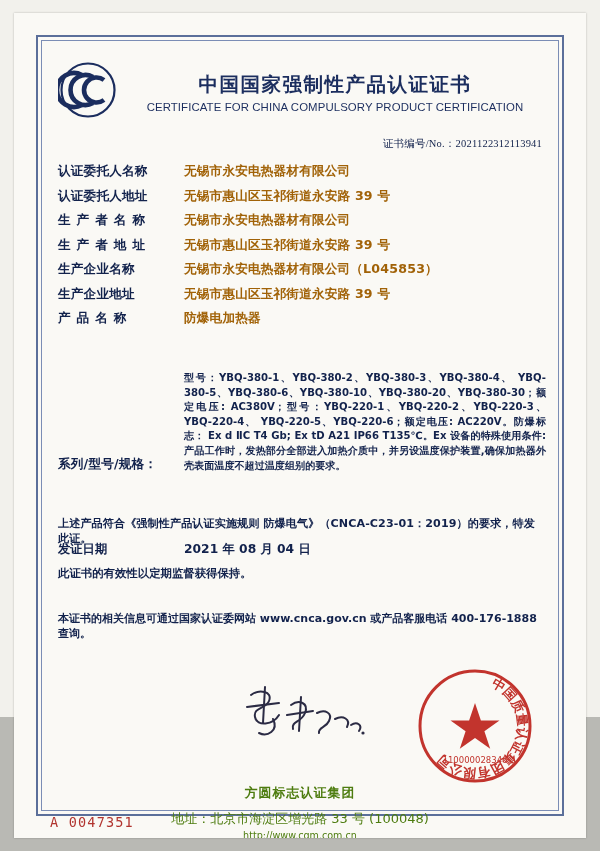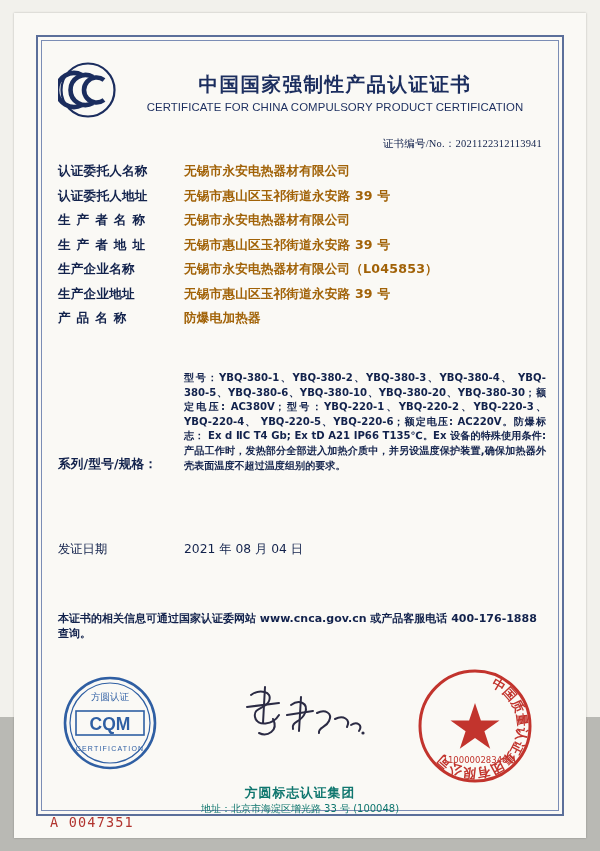--- a/index.html
+++ b/index.html
@@ -150,21 +150,21 @@
     color: #12224c;
     letter-spacing: 0.1px;
   }
   .dates {
     position: absolute;
     left: 44px;
     right: 40px;
     top: 528px;
     display: flex;
     font-size: 12.3px;
-    font-weight: normal;
+    font-weight: bold;
     color: #12224c;
   }
   .dates .issue { width: 270px; display: flex; }
   .dates .issue .lab { width: 118px; flex: 0 0 118px; display: flex; justify-content: space-between;}
   .dates .issue .val { padding-left: 8px; }
   .dates .valid { display: flex; }
   .dates .valid .lab { white-space: nowrap; }
   .dates .valid .val { padding-left: 14px; }
   .subnote {
     position: absolute;
@@ -207,30 +207,30 @@
     width: 118px;
     height: 118px;
   }
   
   .footer {
     position: absolute;
     left: 0;
     right: 0;
     top: 772px;
     text-align: center;
-    color: #0f766e;
+    color: #4d7c0f;
   }
   .footer .org {
     font-size: 12.8px;
     font-weight: bold;
     letter-spacing: 1px;
   }
   .footer .addr {
-    margin-top: 0;
-    font-size: 10px;
+    margin-top: 8px;
+    font-size: 13px;
   }
   .footer .site {
     margin-top: 2px;
     font-size: 9.6px;
   }
   .serial {
     position: absolute;
     left: 36px;
     bottom: 8px;
     font-size: 13.5px;
@@ -310,42 +310,34 @@
             <span>产品名称</span>
           </div>
         <div class="value">防爆电加热器</div>
       </div>
       <div class="row models">
         <div class="label"><span>系列/型号/规格：</span></div>
         <div class="model-block">型号：YBQ-380-1、YBQ-380-2、YBQ-380-3、YBQ-380-4、 YBQ-380-5、YBQ-380-6、YBQ-380-10、YBQ-380-20、YBQ-380-30；额定电压: AC380V；型号：YBQ-220-1、YBQ-220-2、YBQ-220-3、 YBQ-220-4、 YBQ-220-5、YBQ-220-6；额定电压: AC220V。防爆标志： Ex d ⅡC T4 Gb; Ex tD A21 IP66 T135℃。Ex 设备的特殊使用条件:产品工作时，发热部分全部进入加热介质中，并另设温度保护装置,确保加热器外壳表面温度不超过温度组别的要求。</div>
       </div>
     </div>
 
+    <div class="note">上述产品符合《强制性产品认证实施规则 防爆电气》（CNCA-C23-01：2019）的要求，特发此证。</div>
 
     <div class="dates">
       <div class="issue">
         <div class="lab">
             <span>发证日期</span>
           </div>
         <div class="val">2021 年 08 月 04 日</div>
       </div>
     </div>
 
+    <div class="subnote">此证书的有效性以定期监督获得保持。</div>
     <div class="webnote">本证书的相关信息可通过国家认证委网站 www.cnca.gov.cn 或产品客服电话 400-176-1888 查询。</div>
 
-    <div class="cqm-seal">
-      <svg width="96" height="96" viewBox="0 0 96 96">
-        <circle cx="48" cy="48" r="45" fill="none" stroke="#2f5fa3" stroke-width="2.6"></circle>
-        <circle cx="48" cy="48" r="40" fill="none" stroke="#2f5fa3" stroke-width="1.2"></circle>
-        <rect x="14" y="36" width="68" height="24" fill="none" stroke="#2f5fa3" stroke-width="1.6"></rect>
-        <text x="48" y="25" text-anchor="middle" font-family="DejaVu Sans, sans-serif" font-size="9.5" fill="#2f5fa3">方圆认证</text>
-        <text x="48" y="55" text-anchor="middle" font-family="Liberation Sans, sans-serif" font-size="17.5" font-weight="bold" fill="#2f5fa3">CQM</text>
-        <text x="48" y="76" text-anchor="middle" font-family="Liberation Sans, sans-serif" font-size="7" letter-spacing="1.2" fill="#2f5fa3">CERTIFICATION</text>
-      </svg>
-    </div>
 
     <div class="signature">
       <svg width="130" height="62" viewBox="0 0 130 62">
         <g fill="none" stroke="#2b2b44" stroke-width="2" stroke-linecap="round">
           <path d="M12 10 C20 4, 34 6, 30 16 C27 24, 14 22, 16 32 C18 42, 34 40, 40 30"></path>
           <path d="M8 22 L40 18"></path>
           <path d="M26 2 L24 38"></path>
           <path d="M34 34 C40 46, 28 52, 20 48"></path>
           <path d="M52 20 C60 14, 70 18, 66 28 C62 38, 52 36, 54 44"></path>
           <path d="M48 30 L74 26"></path>
@@ -366,17 +358,18 @@
           <textPath href="#ring" startOffset="6%">中国质量认证集团有限公司</textPath>
         </text>
         <polygon fill="#c2342d" points="59,36 64.9,53.5 83.5,53.5 68.4,64.3 74.2,81.8 59,71 43.8,81.8 49.6,64.3 34.5,53.5 53.1,53.5"></polygon>
         <text x="59" y="96" text-anchor="middle" font-family="DejaVu Sans, sans-serif" font-size="8.5" fill="#c2342d">110000028346</text>
       </svg>
     </div>
 
     <div class="footer">
       <div class="org">方圆标志认证集团</div>
       <div class="addr">地址：北京市海淀区增光路 33 号 (100048)</div>
+      <div class="site">http://www.cqm.com.cn</div>
     </div>
 
     <div class="serial">A 0047351</div>
   </div>
 </div>
 
 </body></html>

